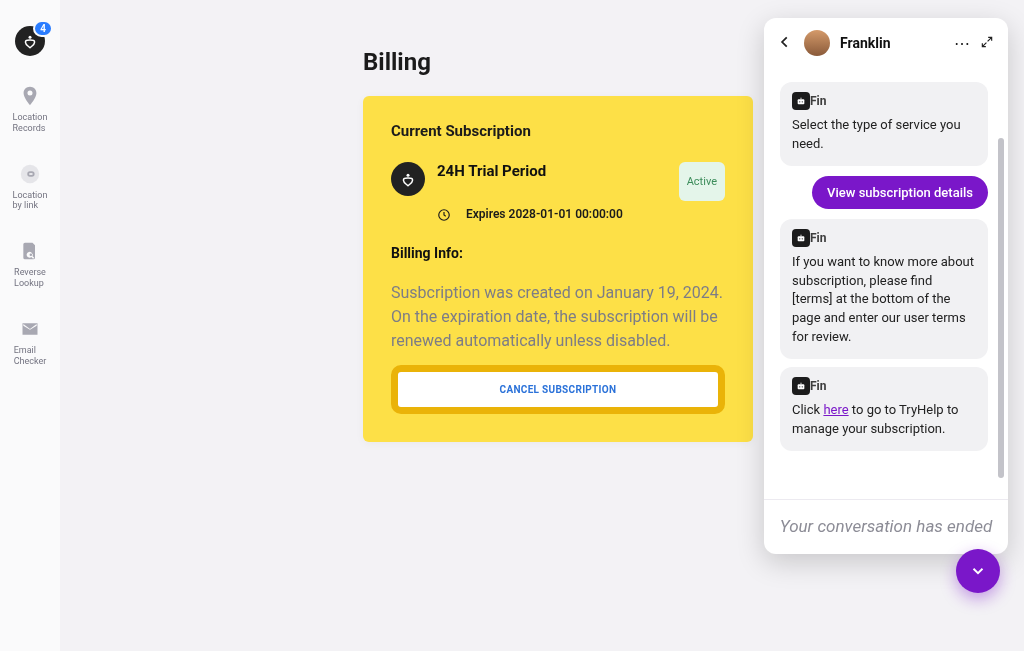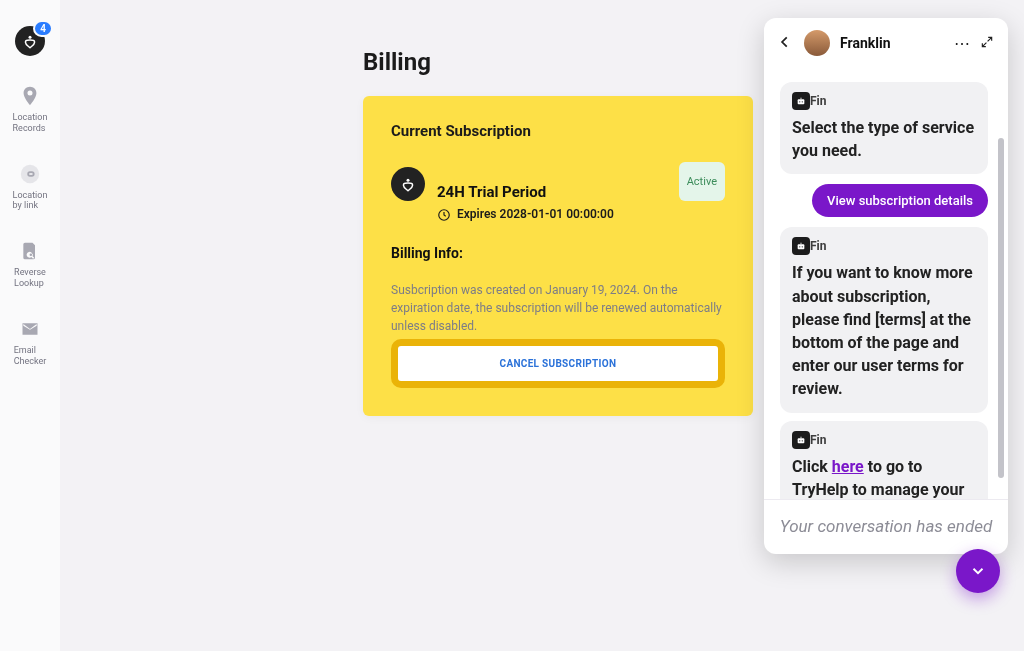--- a/index.html
+++ b/index.html
@@ -65,32 +65,32 @@
   .page-title {
     font-size: 24px; font-weight: 700; color:#1b1b1b;
     margin-bottom: 20px;
   }
   .card {
     background:#fde047; border-radius:6px;
     padding: 26px 28px 28px 28px;
     box-shadow: 0 2px 10px rgba(0,0,0,0.04);
   }
   .card h3 { font-size:15px; font-weight:700; margin-bottom:22px; color:#1b1b1b; }
-  .plan-row { display:flex; align-items:flex-end; gap:12px; margin-bottom:6px; }
+  .plan-row { display:flex; align-items:flex-start; gap:12px; margin-bottom:6px; }
   .plan-icon { width:34px; height:34px; border-radius:50%; background:#222; display:flex; align-items:center; justify-content:center; }
   .plan-name { font-size:15px; font-weight:700; }
   .plan-active {
     background:#e4f5ea; color:#3b8c5a; font-size:11px; font-weight:400;
     padding:13px 8px; border-radius:6px;
   }
-  .expires-row { display:flex; align-items:center; gap:6px; margin-left:46px; margin-bottom:24px; }
+  .expires-row { display:flex; align-items:center; gap:15px; margin-left:46px; margin-bottom:24px; }
   .expires-row .clk { width:14px; height:14px; color:#1b1b1b; }
   .expires-text { font-size:12px; font-weight:600; color:#1b1b1b; }
   .billing-info-label { font-size:14px; font-weight:700; margin-bottom:20px; }
-  .billing-info-text { font-size:12px; color:#7d7d86; line-height:1.5; margin-bottom:4px; }
+  .billing-info-text { font-size:16px; color:#7d7d86; line-height:1.5; margin-bottom:12px; }
   .cancel-btn {
     width:100%; padding:12px 0; background:#fff; border:7px solid #eab308;
     border-radius:10px; text-align:center; font-size:10px; font-weight:700;
     color:#2b72d9; cursor:pointer; letter-spacing:0.3px;
   }
 
   
   .chat {
     position:absolute; top:18px; right:16px;
     width:244px; height:536px;
@@ -121,21 +121,21 @@
     padding:9px 15px; border-radius:999px; cursor:pointer;
   }
   .bot-msg {
     background:#f1f1f3; border-radius:12px; padding:10px 12px 12px 12px;
     margin:8px 4px 8px 0; color:#222;
   }
   .bot-head { display:flex; align-items:center; margin-bottom:6px; }
   .bot-icon { width:18px; height:18px; border-radius:4px; background:#1c1c1c; display:flex; align-items:center; justify-content:center; }
   .bot-icon svg { display:block; }
   .bot-name { font-size:12px; font-weight:700; color:#3d3d3d; }
-  .bot-text { font-size:16px; line-height:1.45; color:#222;font-weight:bold; }
+  .bot-text { font-size:13px; line-height:1.45; color:#222; }
   .bot-text a { color:#7a17c9; text-decoration:underline; cursor:pointer; }
   .chat-footer {
     padding:16px 0 18px 0; text-align:center; font-size:17px; color:#8c8c96;
     border-top:1px solid #eceaf0;
     font-style:italic;
   }
 
   
   .fab {
     position:absolute; right:24px; bottom:58px;

